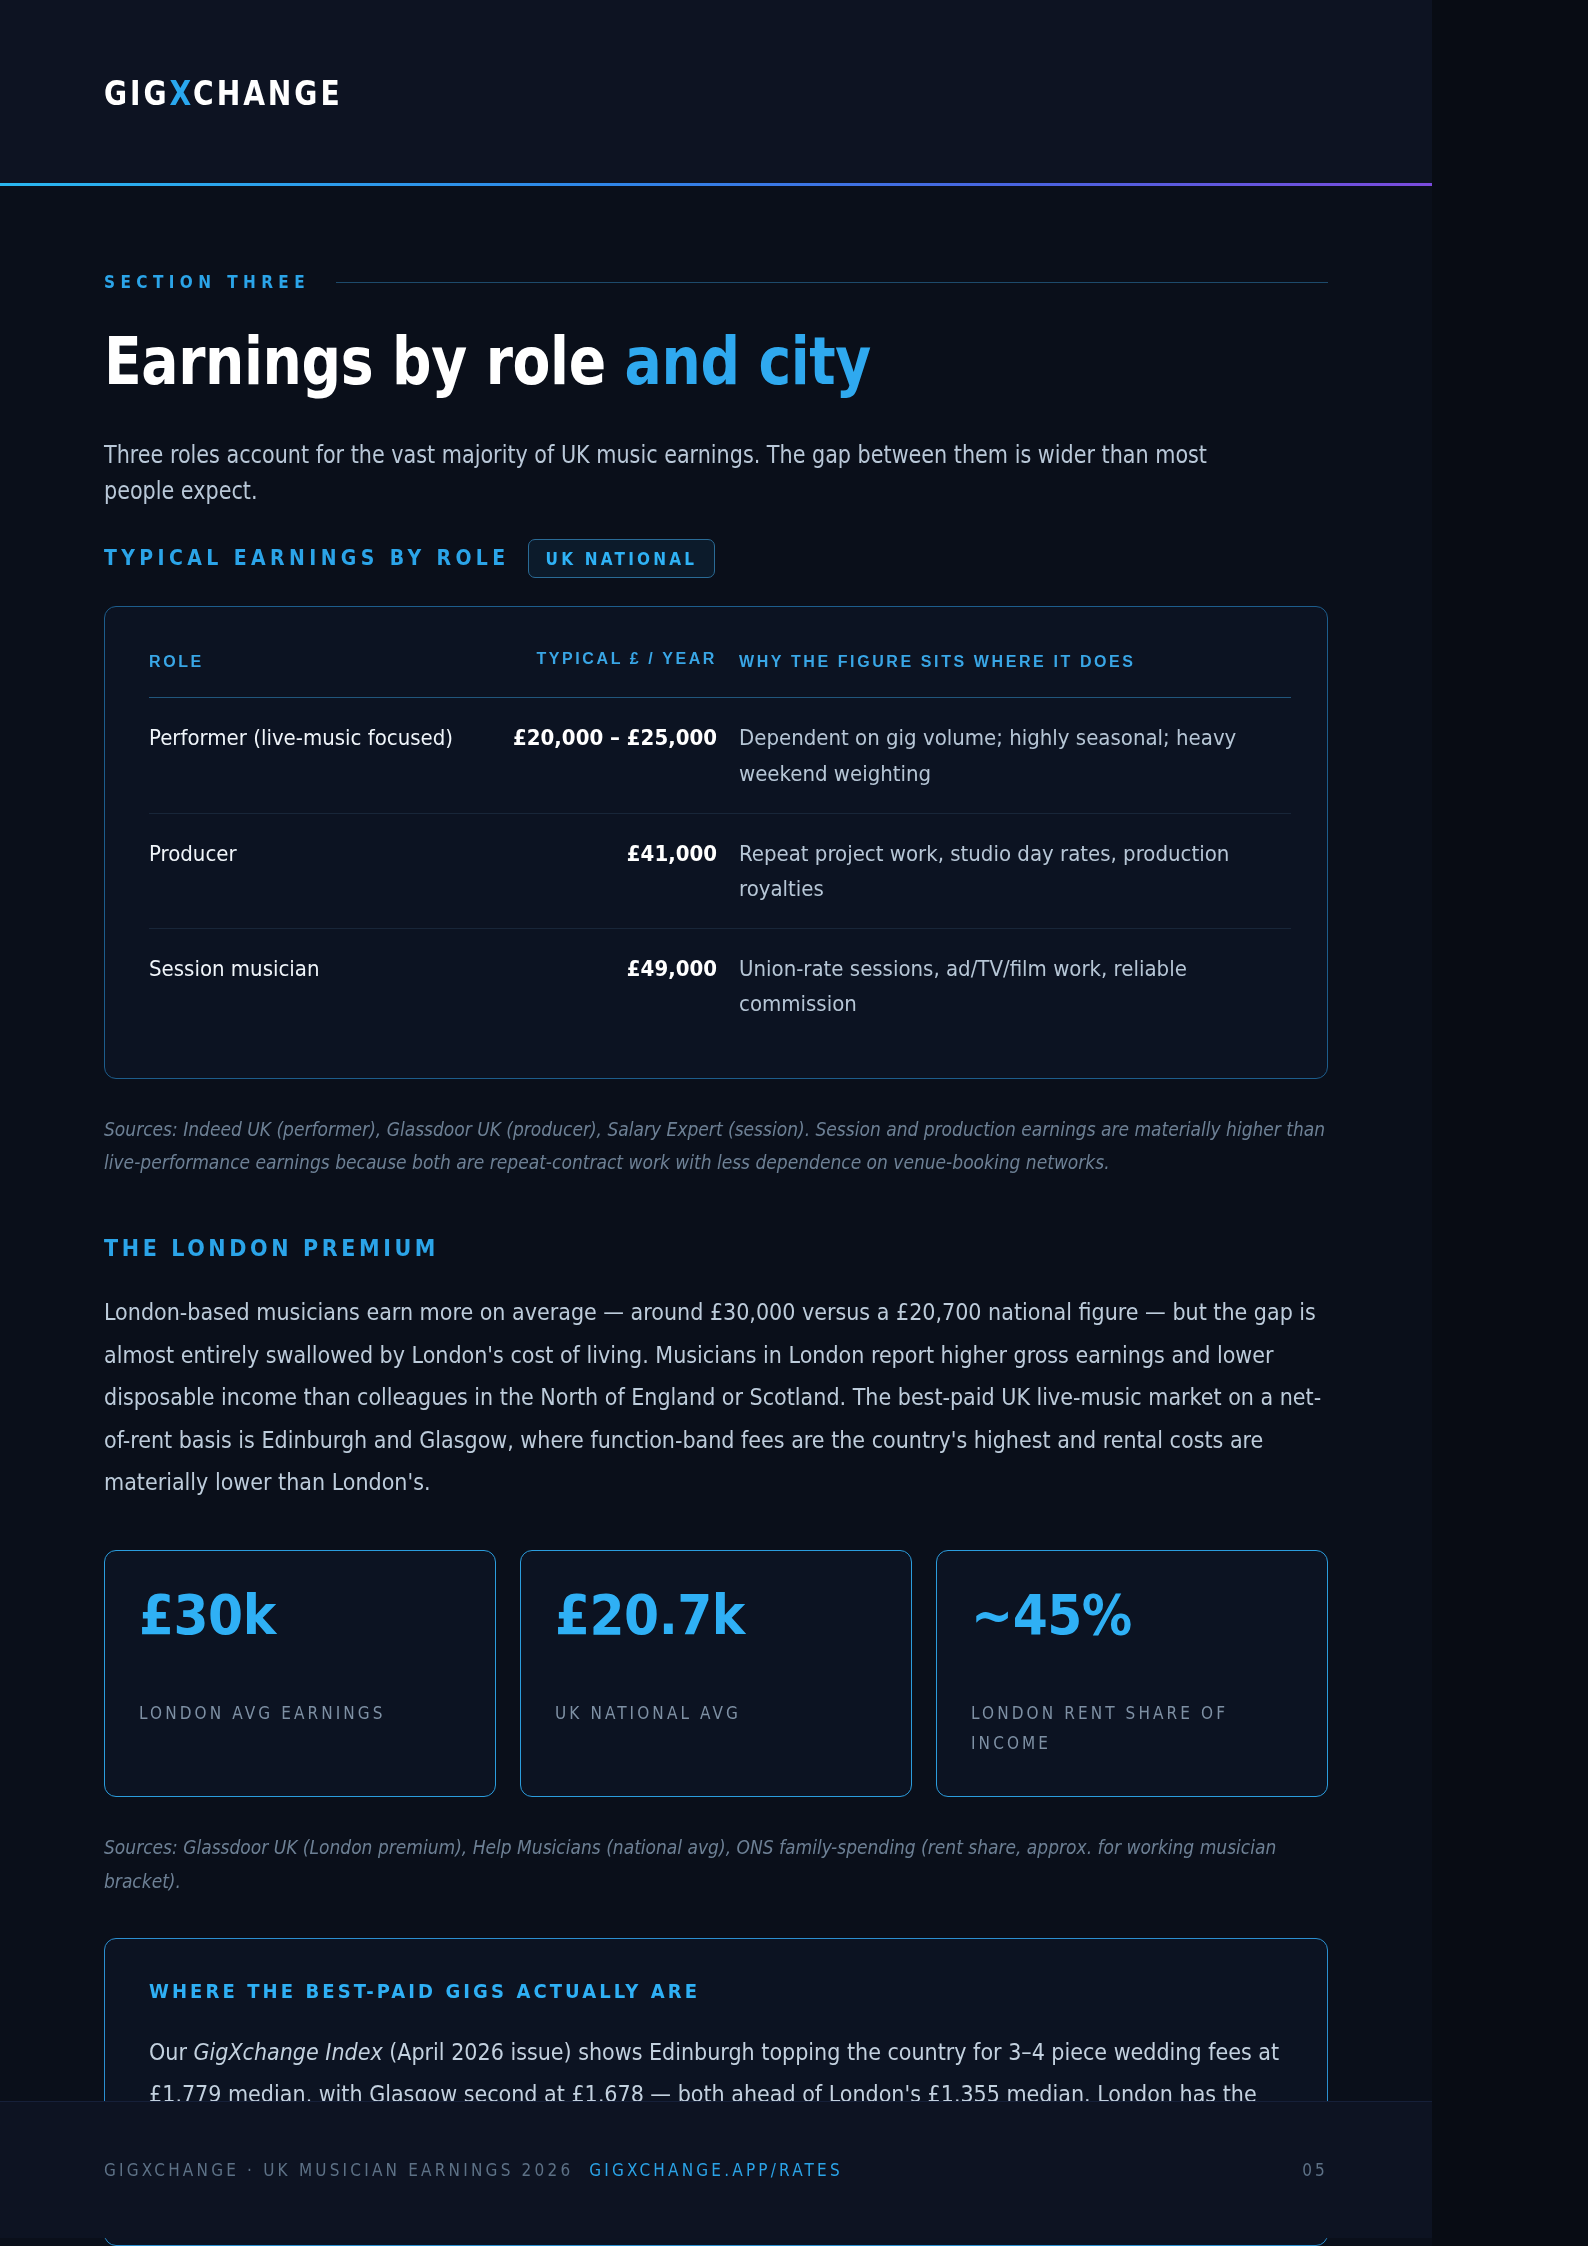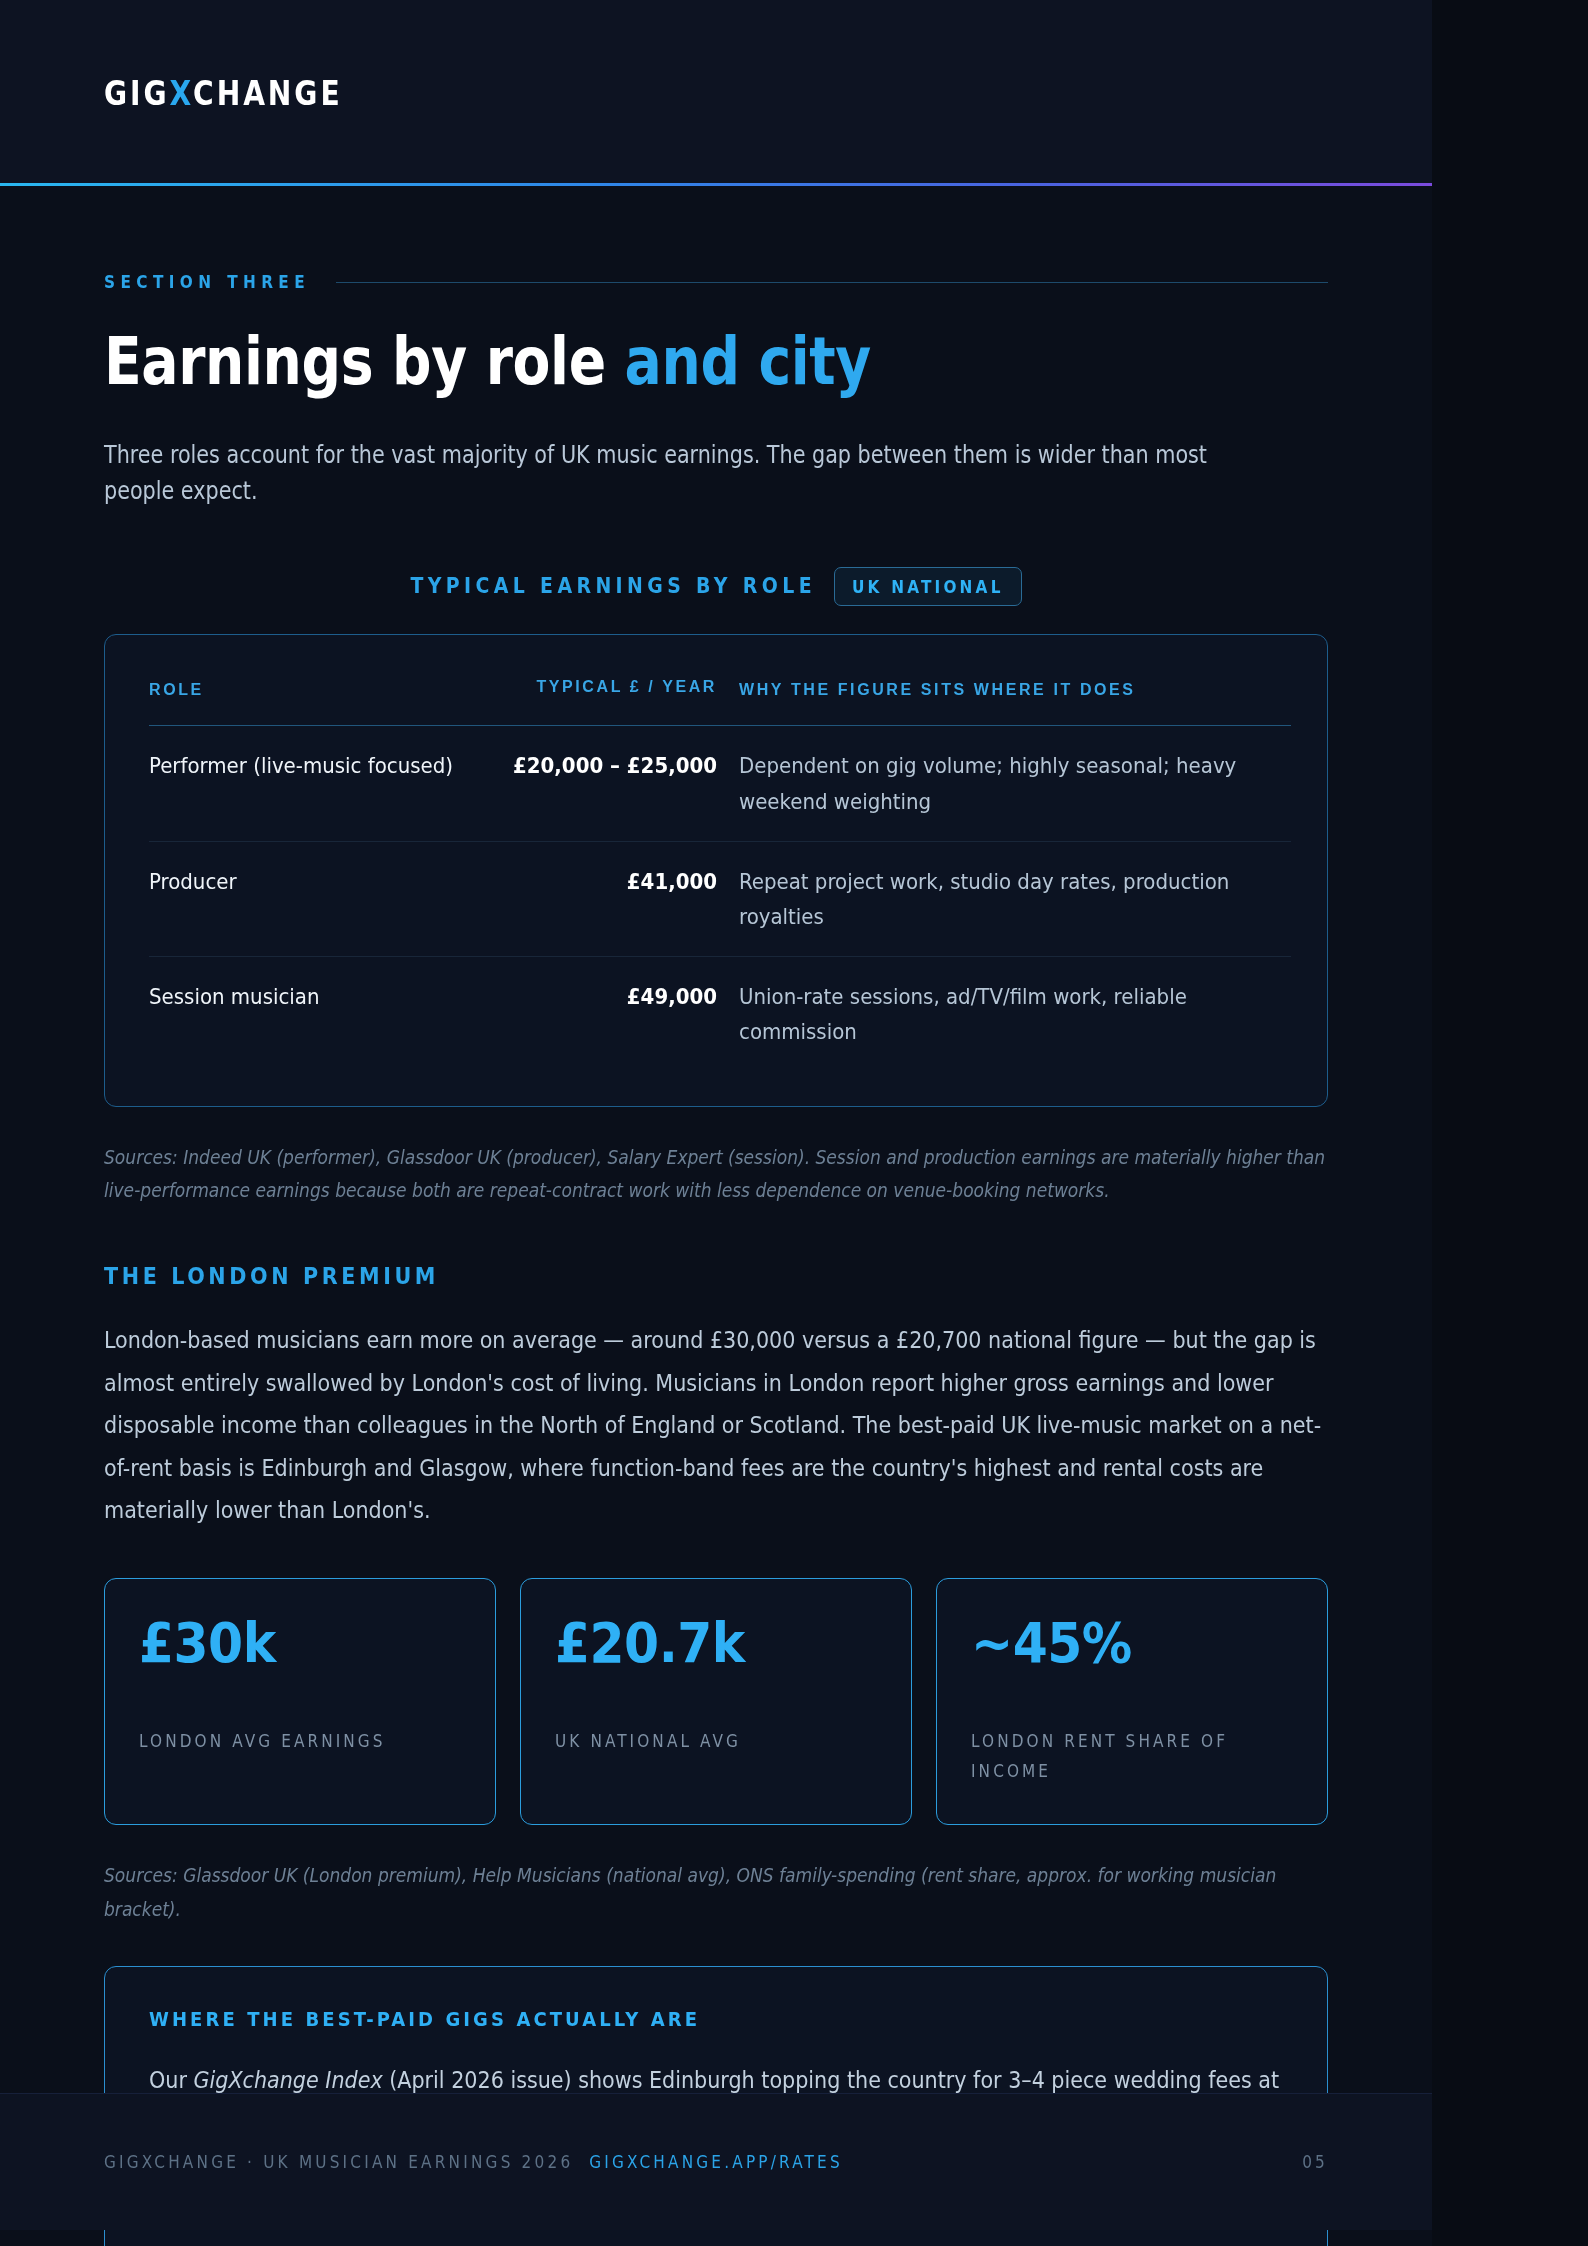--- a/index.html
+++ b/index.html
@@ -59,21 +59,21 @@
   }
   h1.section-title .accent { color:#2fa9ef; }
 
   p.lede {
     margin-top:40px;
     font-family:"DejaVu Sans Condensed","Liberation Sans Narrow","Liberation Sans",sans-serif;
     font-size:24px; line-height:1.5; color:#b9c8d8; font-weight:400;
     transform:scaleX(0.96); transform-origin:left center;
   }
 
-  .subhead-row { display:flex; align-items:center; gap:18px; margin-top:58px;justify-content:center; }
+  .subhead-row { display:flex; align-items:center; gap:18px; margin-top:30px; }
   .subhead {
     font-family:"DejaVu Sans Condensed","Liberation Sans Narrow","Liberation Sans",sans-serif;
     font-weight:700; font-size:21px; letter-spacing:4.4px; color:#2ba4e8;
   }
   .badge {
     font-family:"DejaVu Sans Condensed","Liberation Sans Narrow","Liberation Sans",sans-serif;
     font-weight:700; font-size:17px; letter-spacing:3.2px; color:#2fb2f5;
     border:1px solid #2a6b96; border-radius:7px;
     background:rgba(33,112,165,0.13);
     padding:9px 17px 8px 17px;
@@ -152,21 +152,21 @@
   }
   .callout-body {
     margin-top:28px;
     font-family:"DejaVu Sans Condensed","Liberation Sans Narrow","Liberation Sans",sans-serif;
     font-size:23px; line-height:1.85; color:#c3d1df; font-weight:400;
   }
   .callout-body i { font-style:italic; }
 
   
   .footer {
-    position:absolute; left:0; right:0; bottom:16px; height:137px;
+    position:absolute; left:0; right:0; bottom:8px; height:137px;
     background:#0d1322; border-top:1px solid #16203a;
     display:flex; align-items:center; padding:0 104px;
   }
   .f-left, .f-center, .f-right {
     font-family:"DejaVu Sans Condensed","Liberation Sans Narrow","Liberation Sans",sans-serif;
     font-size:17px; letter-spacing:3.2px; font-weight:400;
   }
   .f-left { color:#5d7186; flex:1; }
   .f-center { color:#2ba4e8; flex:0 0 auto; }
   .f-right { color:#5d7186; flex:1; text-align:right; }

